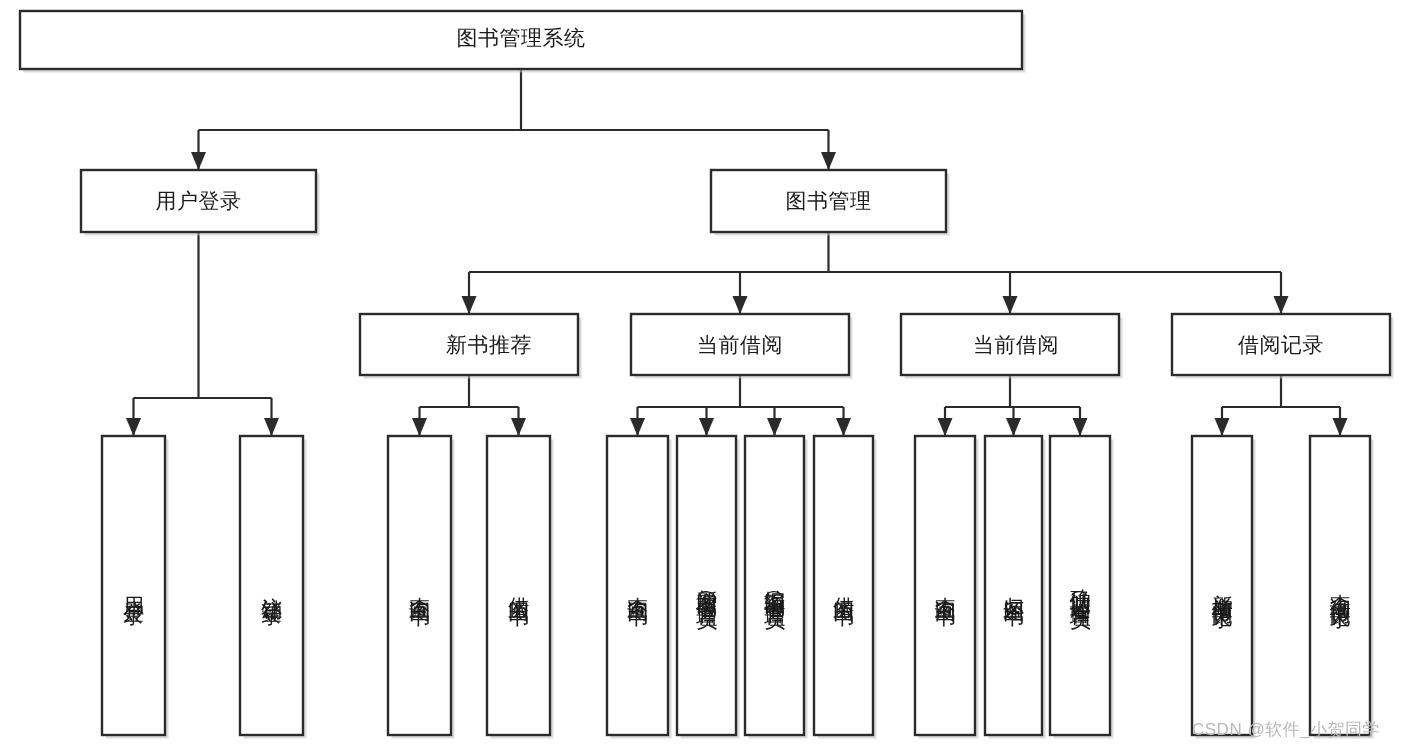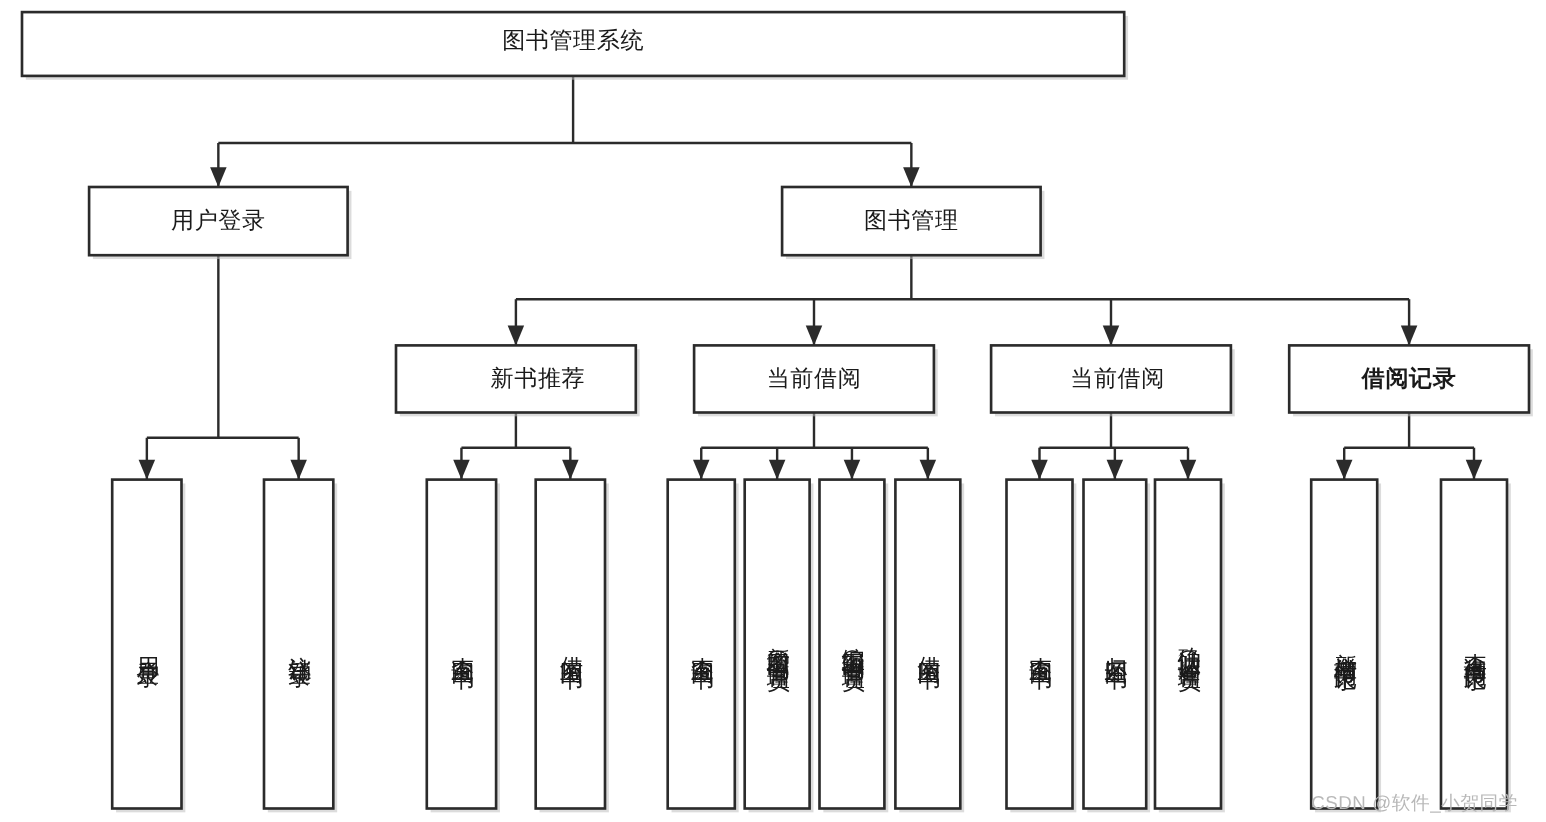--- a/index.html
+++ b/index.html
@@ -192,21 +192,21 @@
       </div>
       <div class="node-label horizontal" style="left: 360px; top: 314px; width: 218px; height: 61px; padding-left: 40px;">
         <span>新书推荐</span>
       </div>
       <div class="node-label horizontal" style="left: 631px; top: 314px; width: 218px; height: 61px;">
         <span>当前借阅</span>
       </div>
       <div class="node-label horizontal" style="left: 901px; top: 314px; width: 218px; height: 61px; padding-left: 12px;">
         <span>当前借阅</span>
       </div>
-      <div class="node-label horizontal" style="left: 1172px; top: 314px; width: 218px; height: 61px; font-weight: bold;">
+      <div class="node-label horizontal" style="left: 1172px; top: 314px; width: 218px; height: 61px;">
         <span>借阅记录</span>
       </div>
       <div class="node-label vertical" style="left: 102px; top: 436px; width: 63px; height: 299px;">
         <span>用户登录</span>
       </div>
       <div class="node-label vertical" style="left: 240px; top: 436px; width: 63px; height: 299px;">
         <span>注销登录</span>
       </div>
       <div class="node-label vertical" style="left: 388px; top: 436px; width: 63px; height: 299px;">
         <span>查询图书</span>

